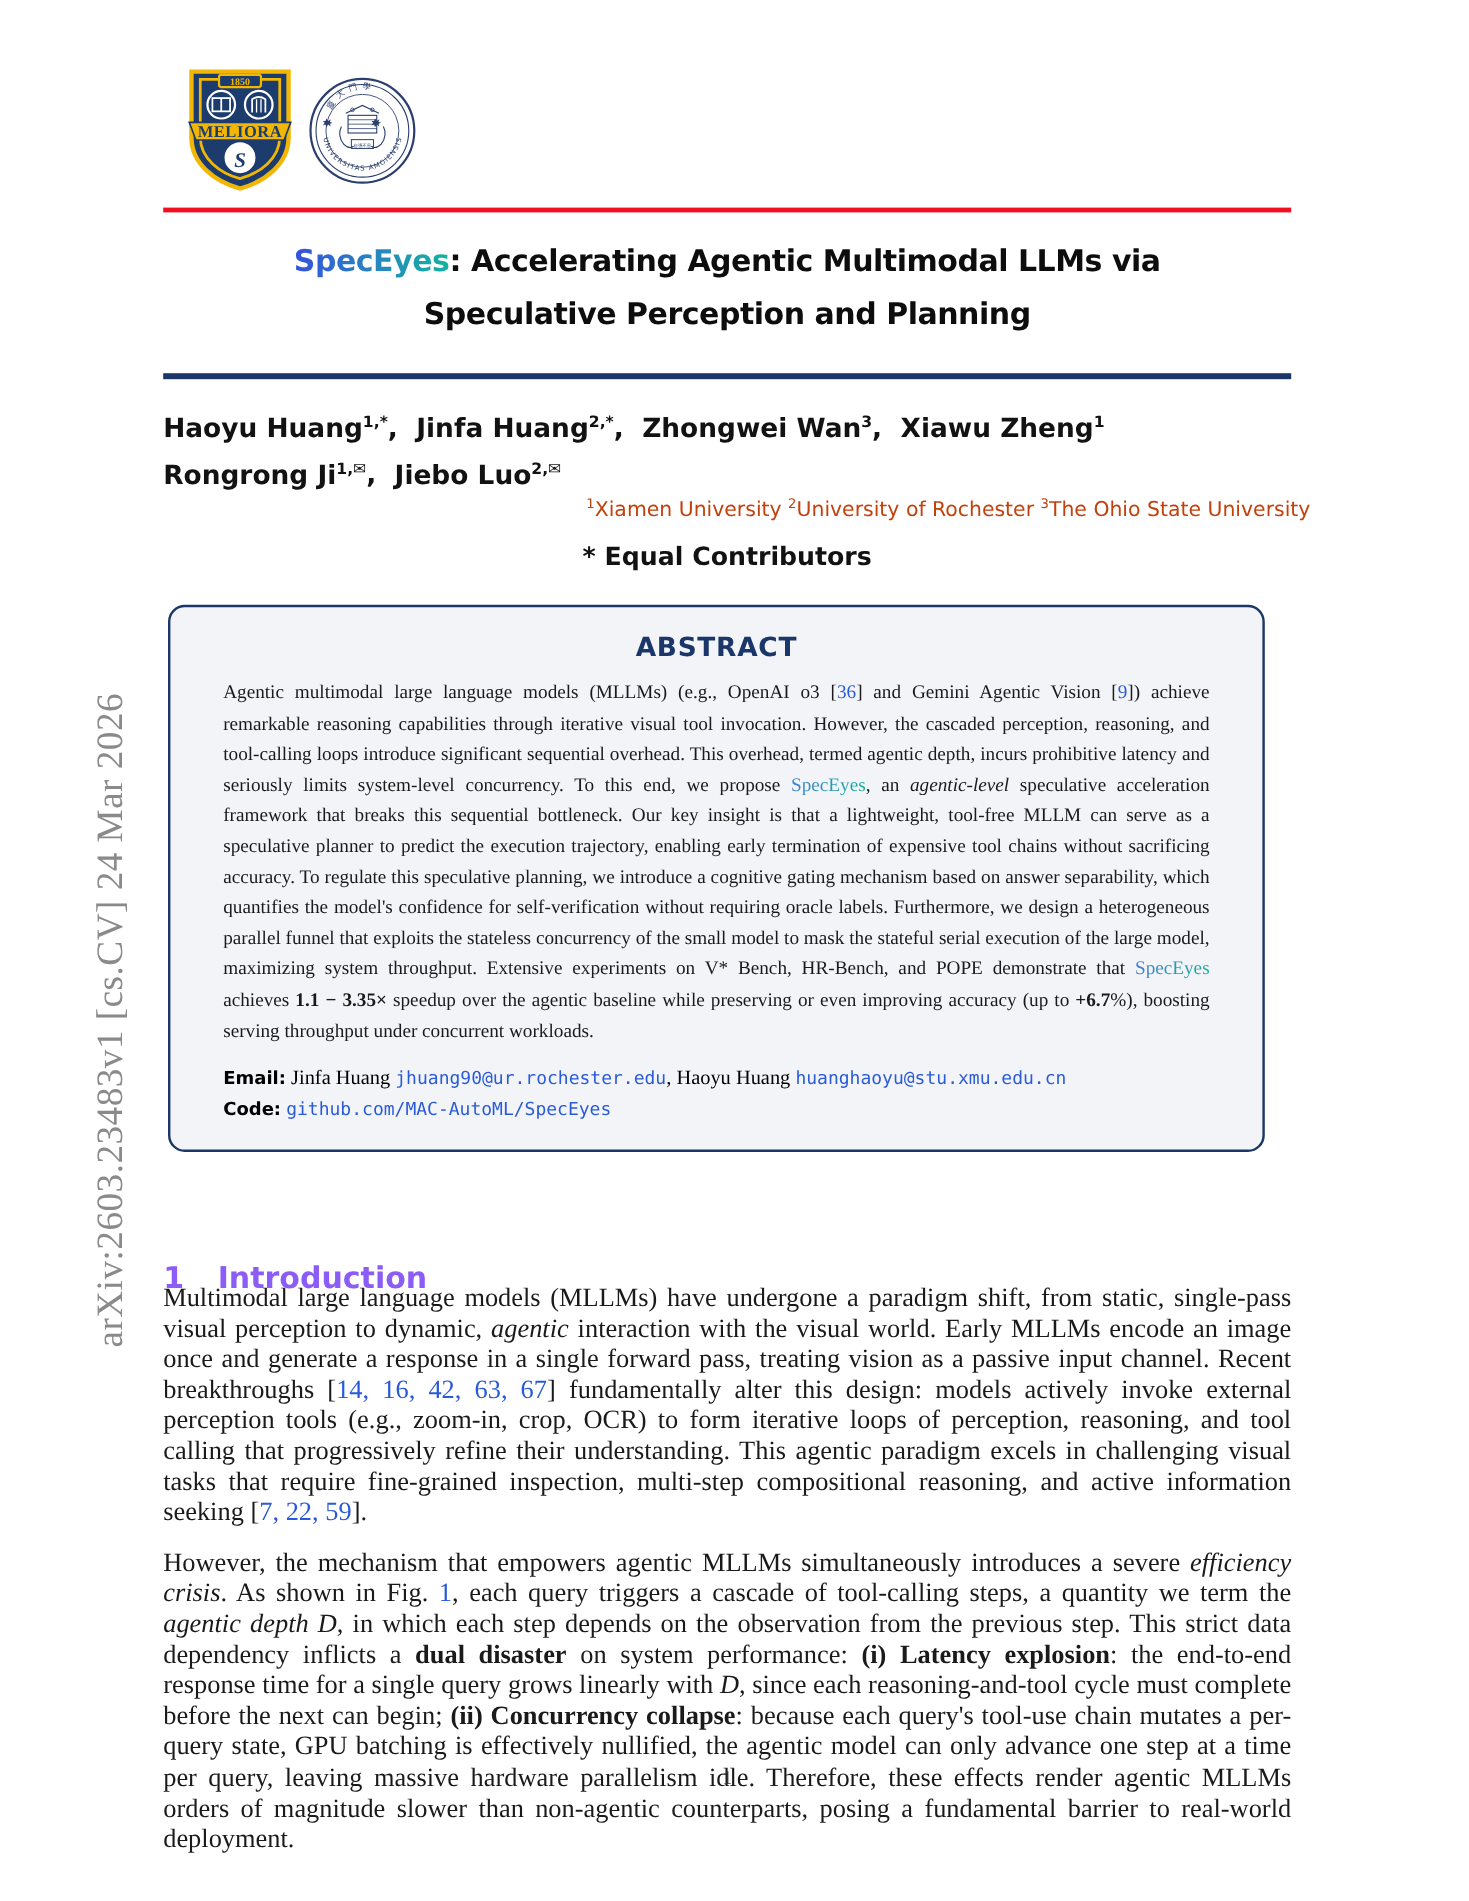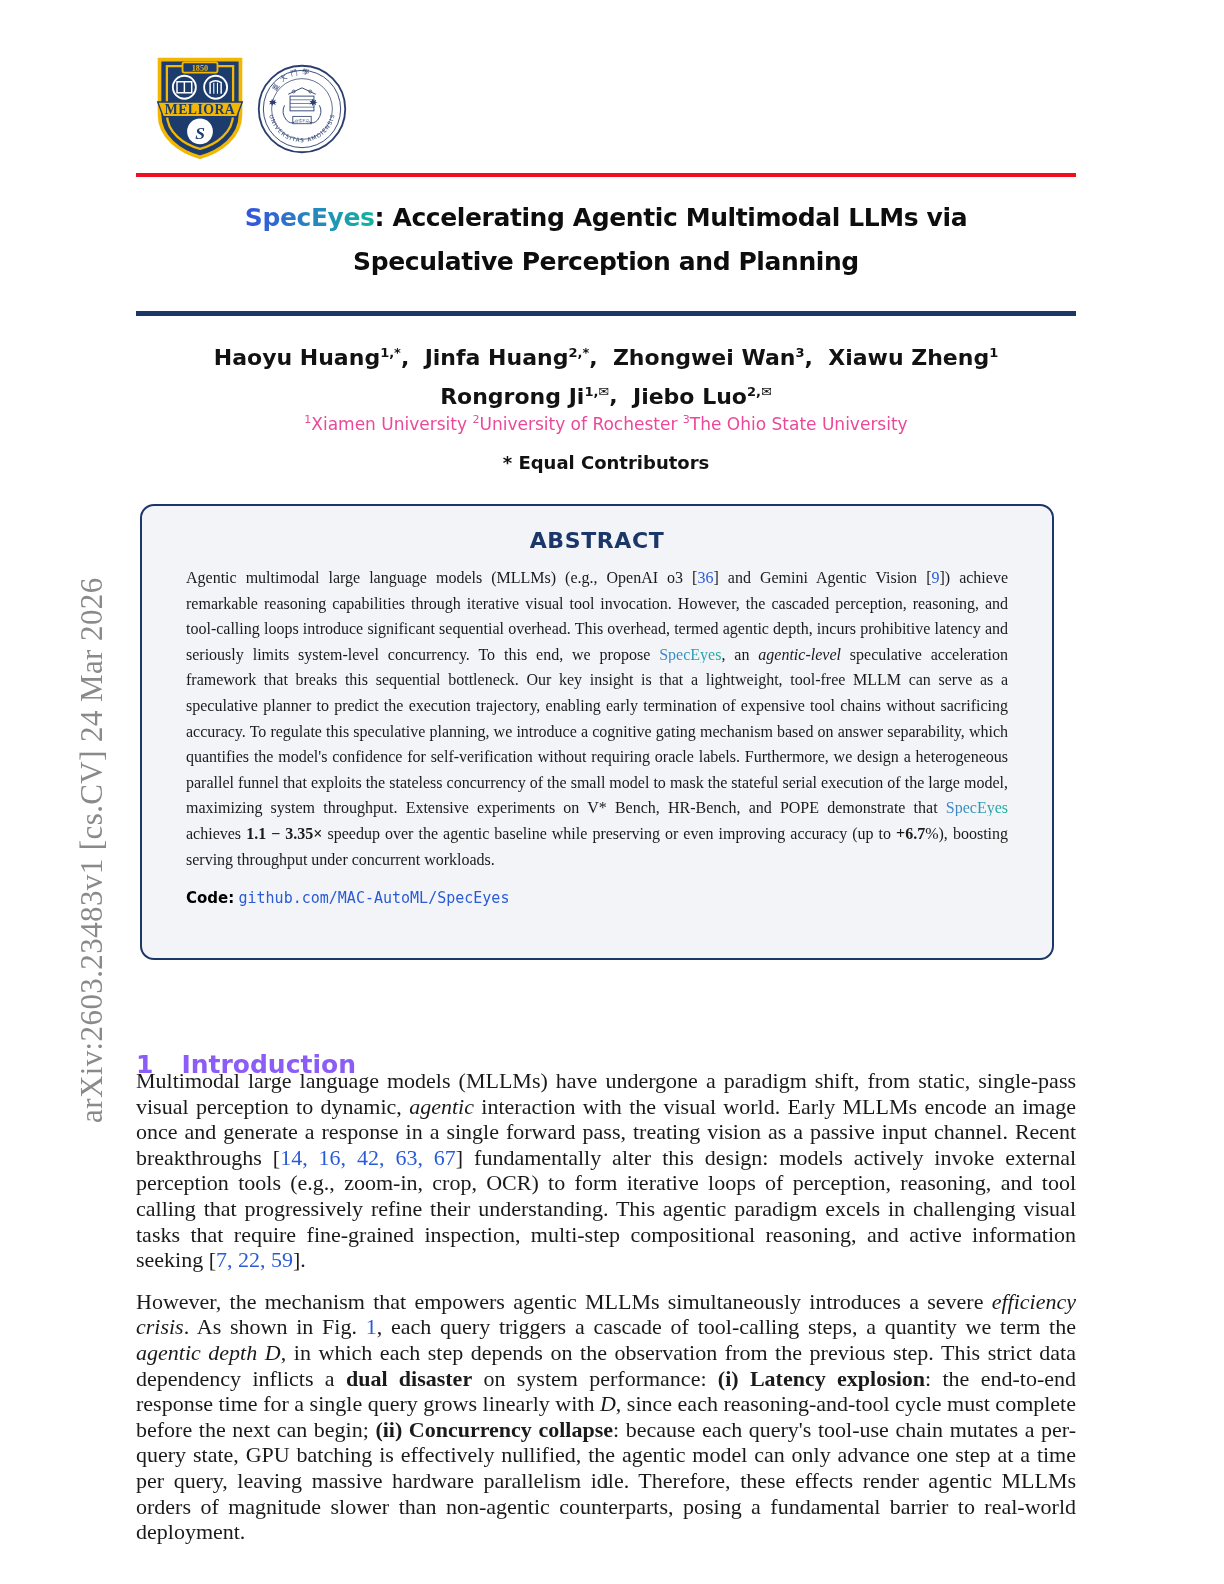--- a/index.html
+++ b/index.html
@@ -99,48 +99,47 @@
     color: transparent;
     -webkit-text-fill-color: transparent;
   }
 
   
   #authors {
     position: absolute;
     left: 0;
     top: 336px;
     width: 940px;
-    text-align: center;
     font-family: "DejaVu Sans", "Liberation Sans", sans-serif;
     font-weight: bold;
     font-size: 22px;
     line-height: 33px;
     color: #121212;
   }
   #authors sup { font-size: 13px; font-weight: bold; }
   #affiliations {
     position: absolute;
-    left: 0;
+    left: 16px;
     top: 413px;
     width: 940px;
-    text-align: center;
+    text-align: right;
     font-family: "DejaVu Sans", "Liberation Sans", sans-serif;
     font-size: 17px;
-    color: #ec4899;
+    color: #c2410c;
   }
   #affiliations sup { font-size: 11px; }
   #equal-contrib {
     position: absolute;
     left: 0;
     top: 452px;
     width: 940px;
     text-align: center;
     font-family: "DejaVu Sans", "Liberation Sans", sans-serif;
     font-weight: bold;
-    font-size: 18px;
+    font-size: 21px;
     color: #121212;
   }
 
   
   #abstract-box {
     position: absolute;
     left: 4px;
     top: 504px;
     width: 914px;
     height: 456px;
@@ -314,20 +313,21 @@
     <sup>3</sup><span>The Ohio State University</span>
   </div>
 
   <div id="equal-contrib">* Equal Contributors</div>
 
   <div id="abstract-box">
     <div id="abstract-title">ABSTRACT</div>
     <div id="abstract-body"><span>Agentic multimodal large language models (MLLMs) (e.g., OpenAI o3 [</span><span class="cite">36</span><span>] and Gemini Agentic Vision [</span><span class="cite">9</span><span>]) achieve remarkable reasoning capabilities through iterative visual tool invocation. However, the cascaded perception, reasoning, and tool-calling loops introduce significant sequential overhead. This overhead, termed agentic depth, incurs prohibitive latency and seriously limits system-level concurrency. To this end, we propose </span><span class="spec-inline">SpecEyes</span><span>, an </span><span class="ital">agentic-level</span><span> speculative acceleration framework that breaks this sequential bottleneck. Our key insight is that a lightweight, tool-free MLLM can serve as a speculative planner to predict the execution trajectory, enabling early termination of expensive tool chains without sacrificing accuracy. To regulate this speculative planning, we introduce a cognitive gating mechanism based on answer separability, which quantifies the model's confidence for self-verification without requiring oracle labels. Furthermore, we design a heterogeneous parallel funnel that exploits the stateless concurrency of the small model to mask the stateful serial execution of the large model, maximizing system throughput. Extensive experiments on V* Bench, HR-Bench, and POPE demonstrate that </span><span class="spec-inline">SpecEyes</span><span> achieves </span><span class="bold">1.1 − 3.35×</span><span> speedup over the agentic baseline while preserving or even improving accuracy (up to </span><span class="bold">+6.7</span><span>%), boosting serving throughput under concurrent workloads.</span></div>
 
     <div id="contact-lines">
+      <div><span class="contact-label">Email:</span>&nbsp;<span>Jinfa Huang</span>&nbsp;<span class="mono-link">jhuang90@ur.rochester.edu</span><span>, </span><span>Haoyu Huang</span>&nbsp;<span class="mono-link">huanghaoyu@stu.xmu.edu.cn</span></div>
       <div><span class="contact-label">Code:</span>&nbsp;<span class="mono-link">github.com/MAC-AutoML/SpecEyes</span></div>
     </div>
   </div>
 
   <div id="section-heading">
     <span class="num">1</span><span>Introduction</span>
   </div>
 
   <div id="body-text">
     <p><span>Multimodal large language models (MLLMs) have undergone a paradigm shift, from static, single-pass visual perception to dynamic, </span><span class="ital">agentic</span><span> interaction with the visual world. Early MLLMs encode an image once and generate a response in a single forward pass, treating vision as a passive input channel. Recent breakthroughs [</span><span class="cite">14, 16, 42, 63, 67</span><span>] fundamentally alter this design: models actively invoke external perception tools (e.g., zoom-in, crop, OCR) to form iterative loops of perception, reasoning, and tool calling that progressively refine their understanding. This agentic paradigm excels in challenging visual tasks that require fine-grained inspection, multi-step compositional reasoning, and active information seeking [</span><span class="cite">7, 22, 59</span><span>].</span></p>

